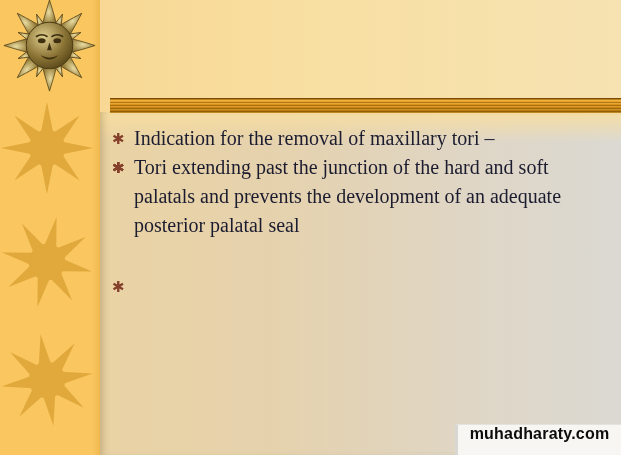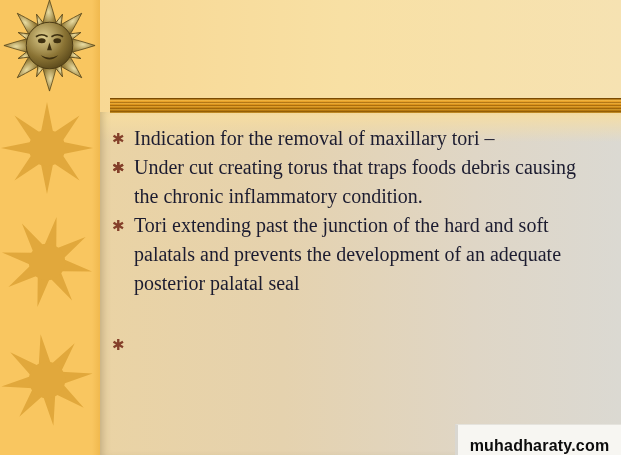--- a/index.html
+++ b/index.html
@@ -49,21 +49,21 @@
   .bullet-item.last{ margin-top:32px; }
   .bullet-glyph{
     position:absolute; left:0; top:1px;
     font-size:15px; color:var(--bullet-maroon);
     font-family:"DejaVu Sans", sans-serif;
   }
   .site-badge{
     position:absolute; right:0; bottom:0; width:163px; height:30px;
     background:var(--badge-bg);
     border-left:3px solid #D9D7D1; border-top:1px solid #E5E3DD;
-    display:flex; align-items:flex-end; justify-content:center;
+    display:flex; align-items:flex-start; justify-content:center;
   }
   .site-badge span{
     font-family:"Liberation Sans", sans-serif; font-weight:700;
     font-size:16px; color:var(--badge-text); letter-spacing:.2px;
   }
 </style>
 </head>
 <body>
 
 <svg width="0" height="0" style="position:absolute" aria-hidden="true">
@@ -136,21 +136,20 @@
     <div class="bullet-list">
       <div class="bullet-item">
         <span class="bullet-glyph">✱</span>
         <span>Indication for the removal of maxillary tori –</span>
       </div>
       <div class="bullet-item">
         <span class="bullet-glyph">✱</span>
       </div>
       <div class="bullet-item">
         <span class="bullet-glyph">✱</span>
-        <span>Under cut creating torus that traps foods debris causing the chronic inflammatory condition.</span>
       </div>
       <div class="bullet-item">
         <span class="bullet-glyph">✱</span>
         <span>Tori extending past the junction of the hard and soft palatals and prevents the development  of an adequate posterior palatal seal</span>
       </div>
       <div class="bullet-item last">
         <span class="bullet-glyph">✱</span>
       </div>
     </div>
   </div>

